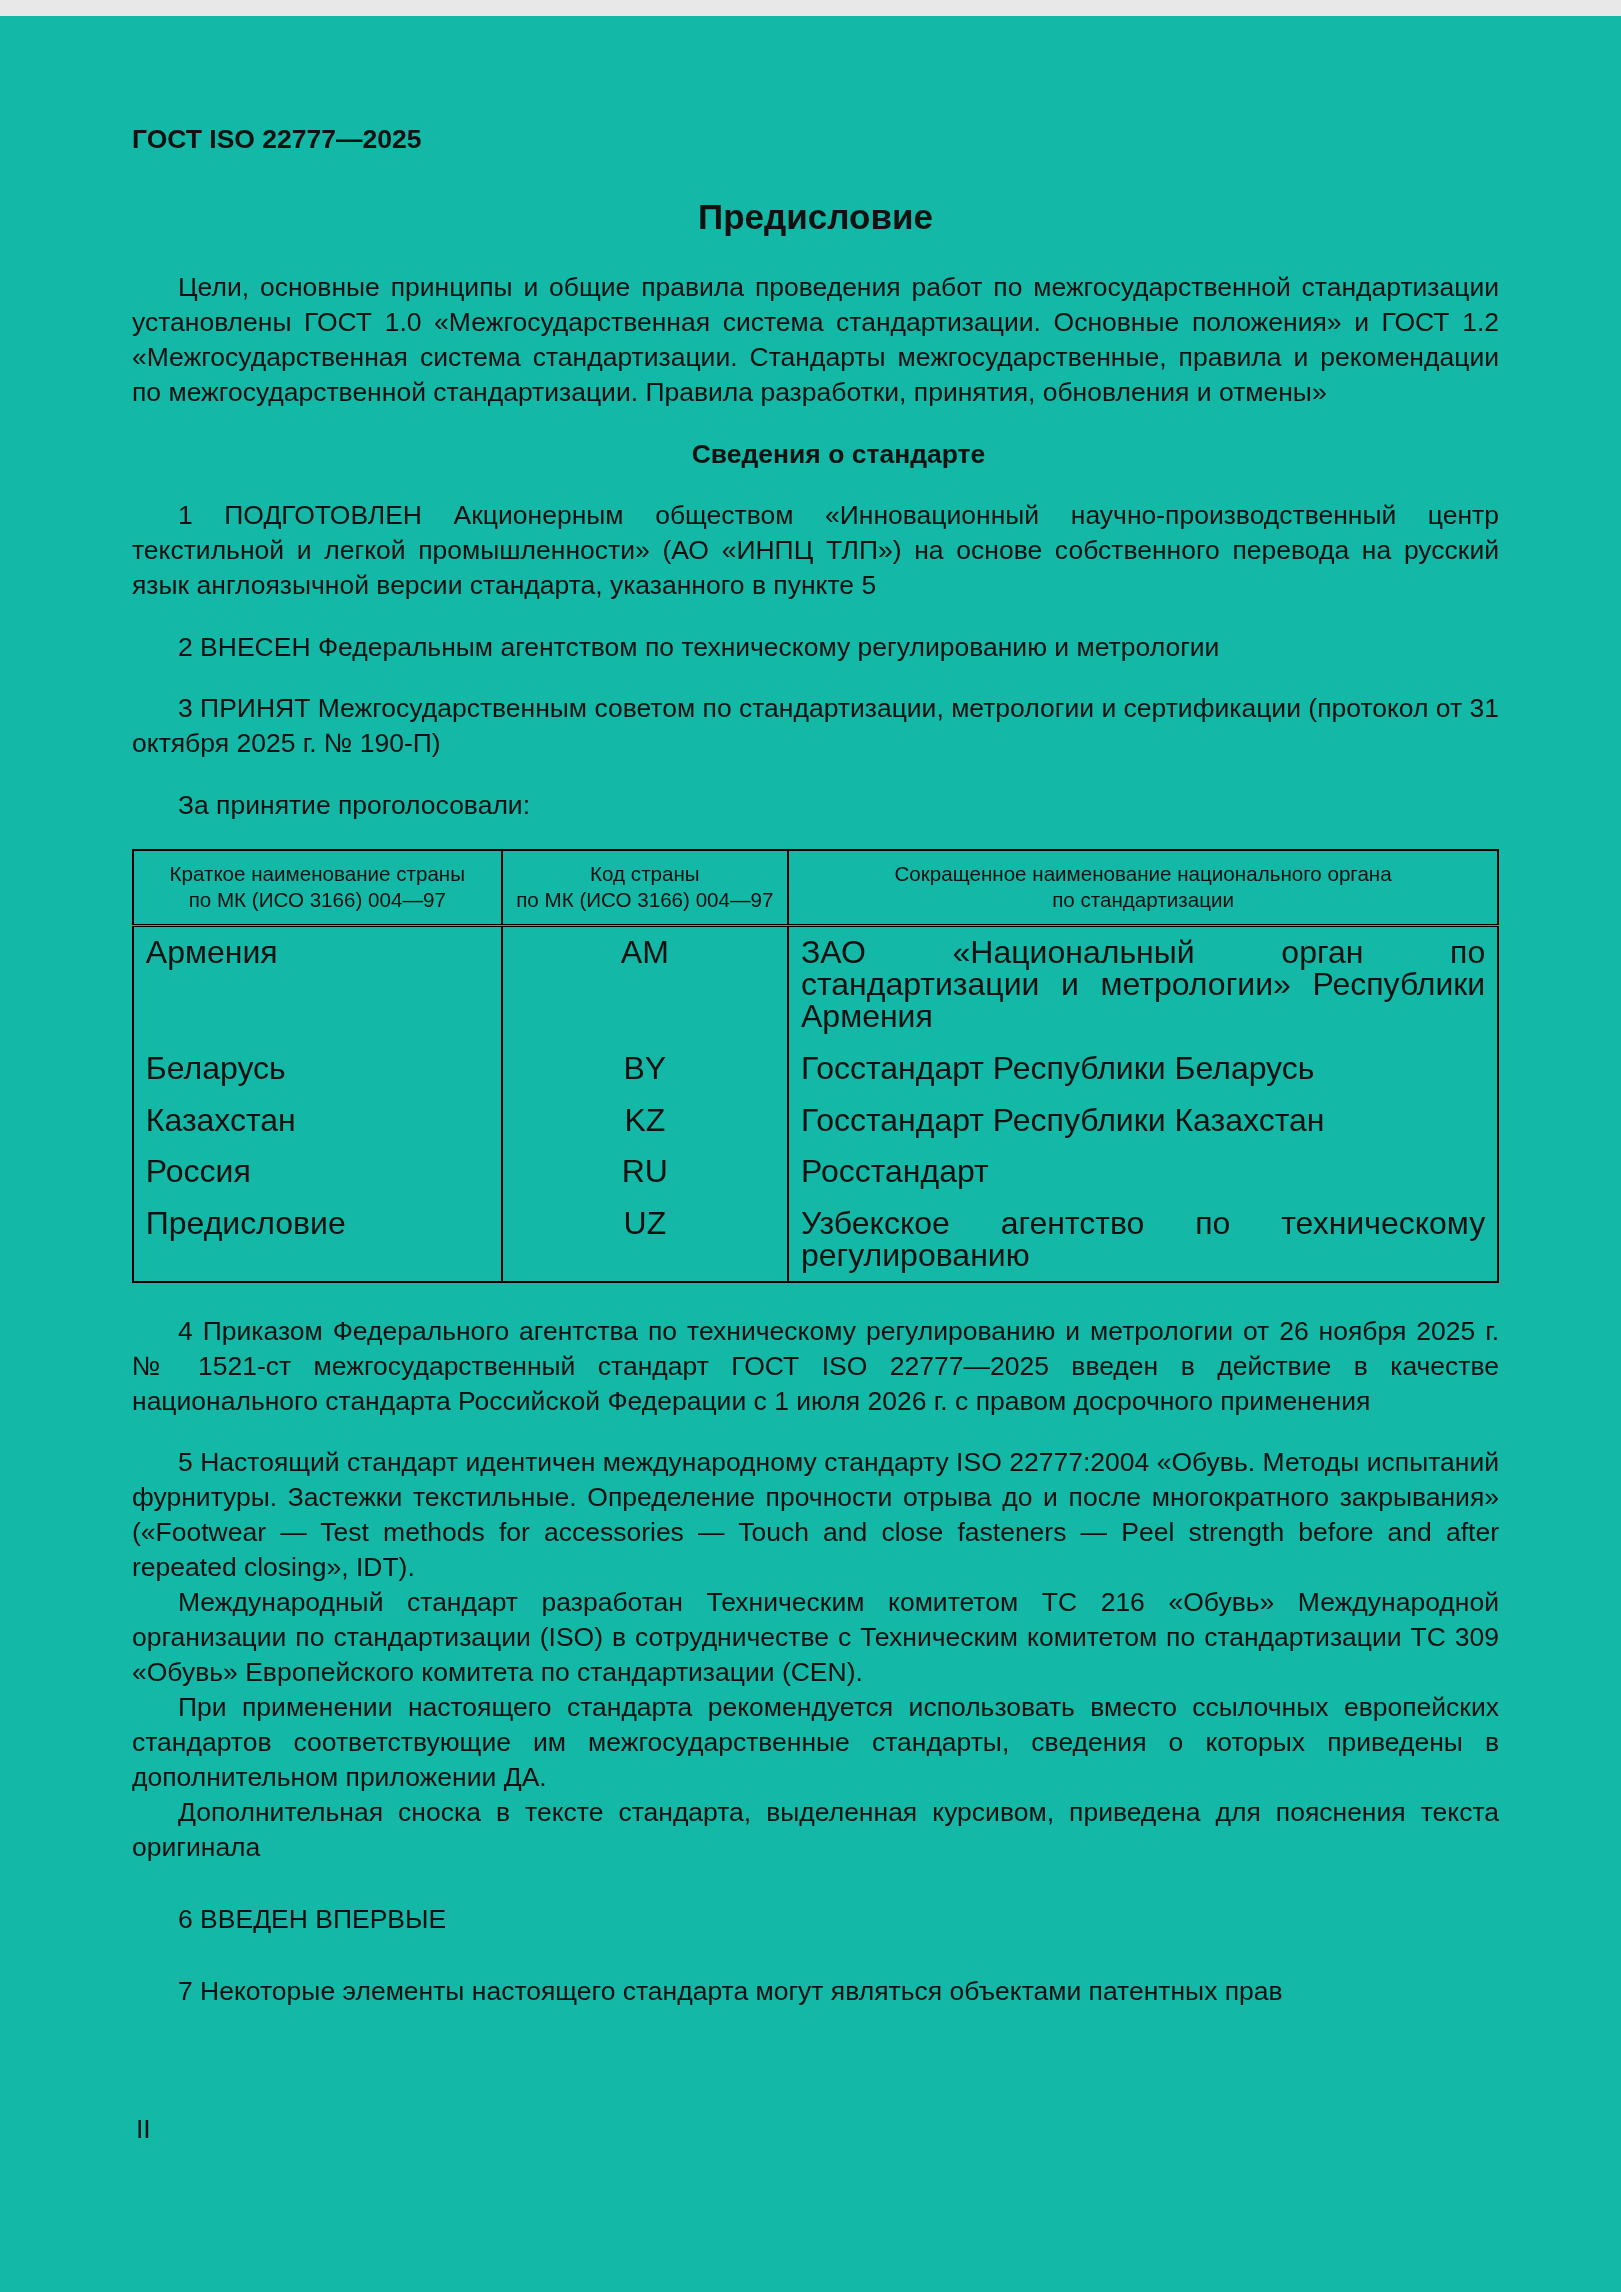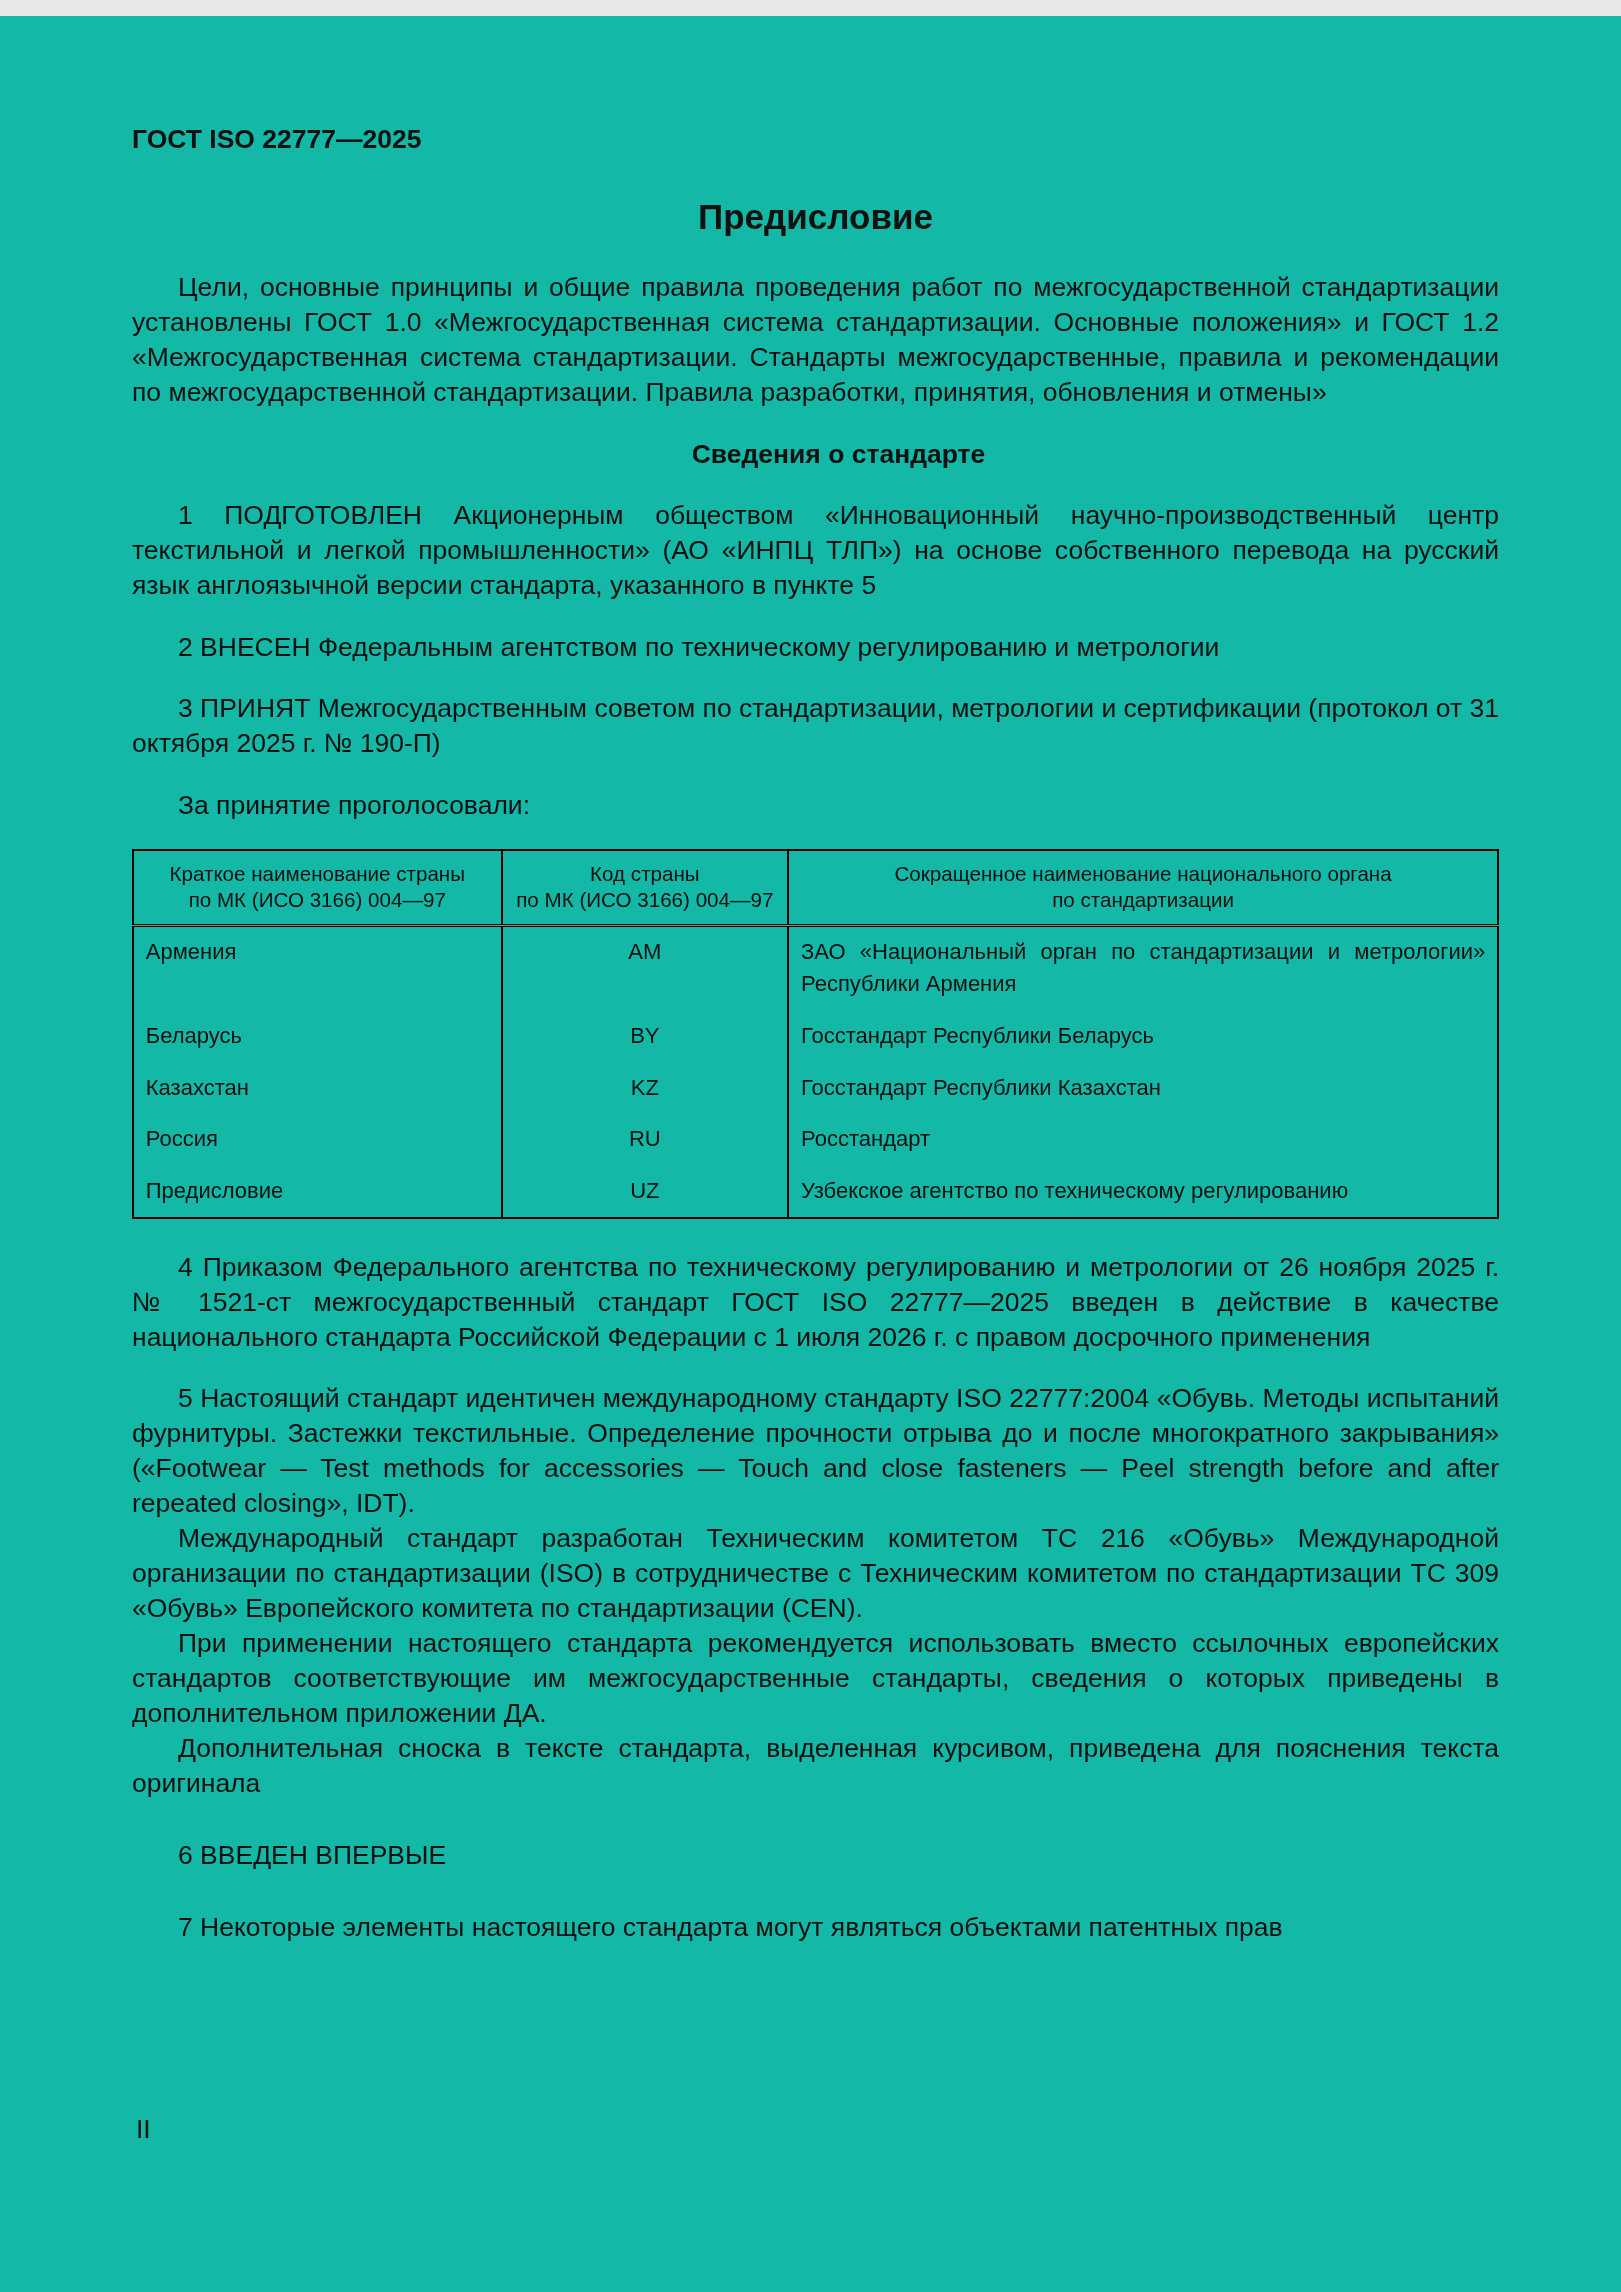--- a/index.html
+++ b/index.html
@@ -63,21 +63,21 @@
     font-size: 20.6px;
     line-height: 26.5px;
     text-align: center;
     vertical-align: middle;
     padding: 9.8px 7.8px;
     white-space: pre-line;
   }
   table.vote-table td {
     border-left: 2px solid #000;
     border-right: 2px solid #000;
-    font-size: 22px;
+    font-size: 32px;
     line-height: 32px;
     vertical-align: top;
     padding: 9.8px 11.8px;
   }
   table.vote-table tr:last-child td {
     border-bottom: 2px solid #000;
   }
   td.cell-country { text-align: left; }
   td.cell-code { text-align: center; }
   td.cell-org { text-align: justify; }

